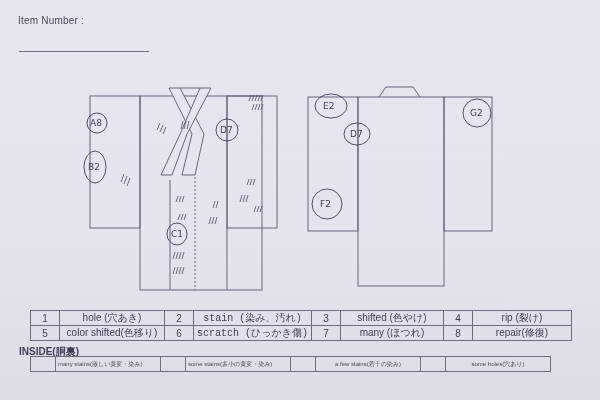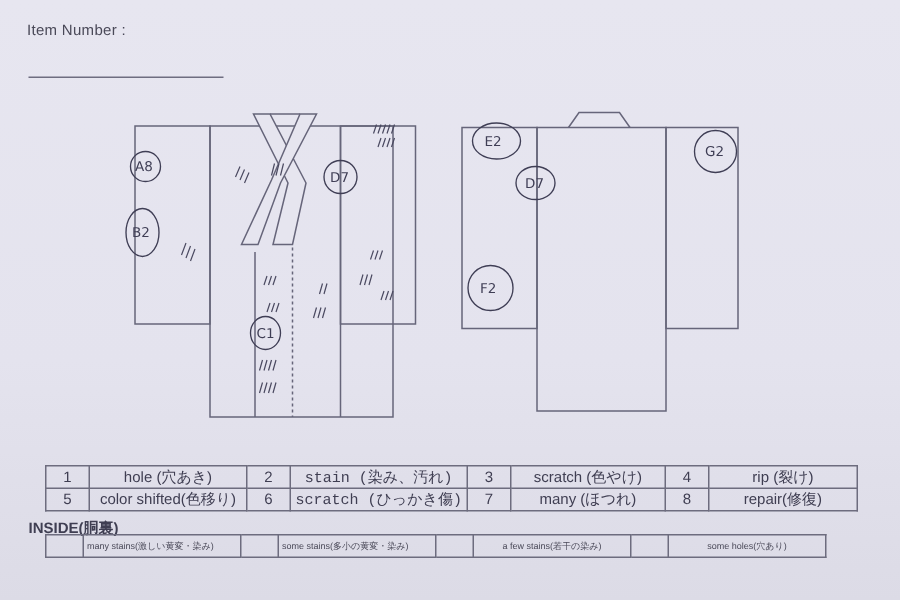--- a/index.html
+++ b/index.html
@@ -40,21 +40,21 @@
     .item-underline {
       position: absolute;
       left: 19px;
       top: 51px;
       width: 130px;
       height: 0;
       border-top: 1px solid #6e6d80;
     }
     .diagram {
       position: absolute;
-      left: 0; top: 0;
+      left: 0; top: 12px;
     }
     .diagram svg {
       display: block;
     }
     .handwritten {
       font-family: "DejaVu Sans", sans-serif;
       font-size: 9px;
       fill: #3f3e55;
     }
     table.legend {
@@ -193,21 +193,21 @@
   </div>
 
   <table class="legend">
     <tbody>
         <tr>
       <td class="num">1</td>
       <td class="lbl1">hole (穴あき)</td>
       <td class="num">2</td>
       <td class="lbl2">stain (染み、汚れ)</td>
       <td class="num">3</td>
-      <td class="lbl3">scratch (色やけ)</td>
+      <td class="lbl3">shifted (色やけ)</td>
       <td class="num">4</td>
       <td class="lbl4">rip (裂け)</td>
     </tr>
     <tr>
       <td class="num">5</td>
       <td class="lbl1">color shifted(色移り)</td>
       <td class="num">6</td>
       <td class="lbl2">scratch (ひっかき傷)</td>
       <td class="num">7</td>
       <td class="lbl3">many (ほつれ)</td>

